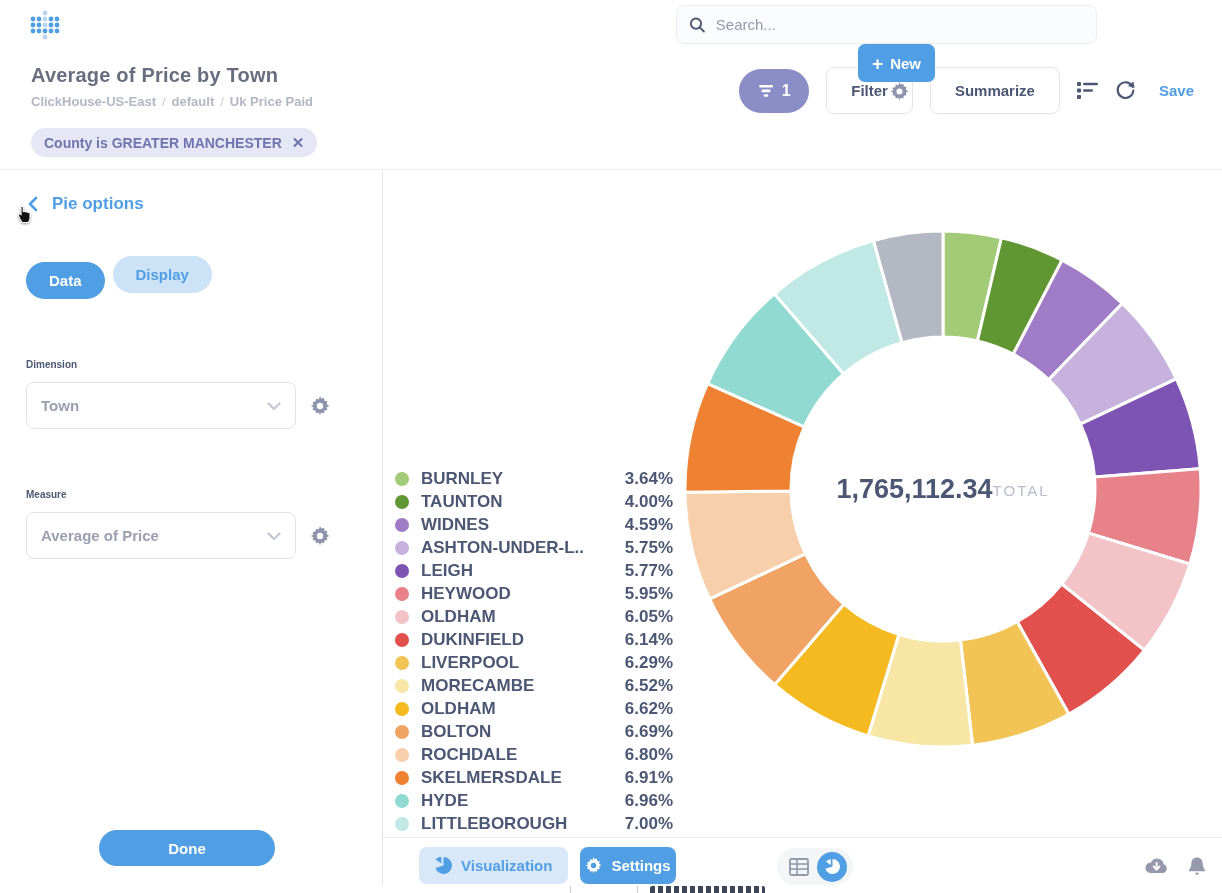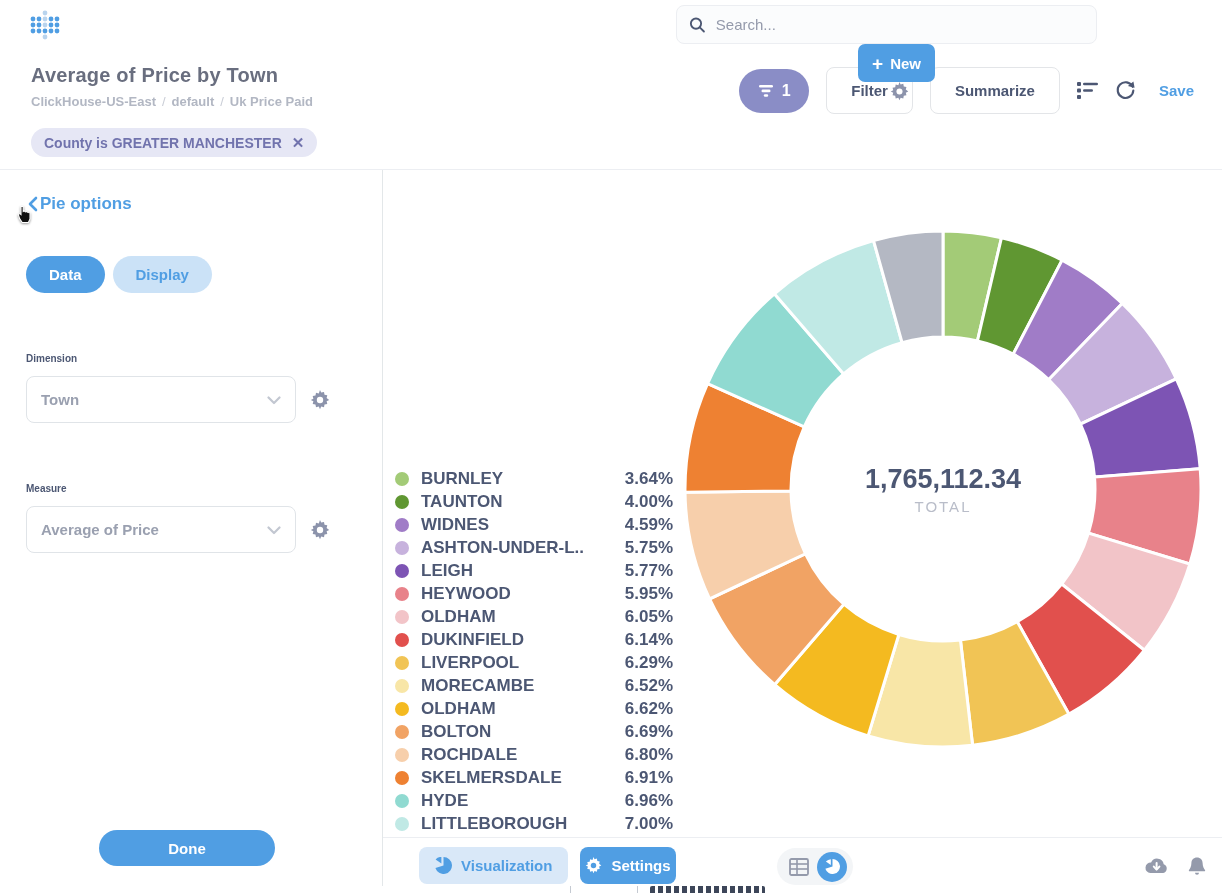--- a/index.html
+++ b/index.html
@@ -38,46 +38,46 @@
 
   
   .chip-row { padding:14px 30px 12px 31px; border-bottom:1px solid #eceef2; }
   .filter-chip { display:inline-flex; align-items:center; gap:10px; background:#e6e7f5; color:#7173ad;
                  border-radius:15px; height:29px; padding:0 13px; font-size:14px; font-weight:bold; cursor:pointer; }
   .filter-chip .x { font-size:15px; line-height:1; cursor:pointer; }
 
   
   .work-area { display:flex; height:716px; }
   .sidebar { width:383px; border-right:1px solid #e3e7e9; position:relative; padding:24px 26px; }
-  .sb-head { display:flex; align-items:center; color:#509ee3; }
+  .sb-head { display:flex; align-items:center; gap:12px; color:#509ee3; }
   .sb-back { background:none; border:none; color:#509ee3; cursor:pointer; padding:0; display:flex; }
   .sb-title { font-size:17px; font-weight:bold; }
   .sb-tabs { margin-top:42px; display:flex; gap:8px; }
   .sb-tab { height:37px; border-radius:19px; border:none; font-family:inherit; font-size:15px; font-weight:bold;
             padding:0 23px; cursor:pointer; }
-  .sb-tab.active { background:#509ee3; color:#fff; }
+  .sb-tab.active { background:#509ee3; color:#fff;margin-top:6px; }
   .sb-tab.inactive { background:#cbe2f7; color:#509ee3; }
   .field-label { margin-top:60px; font-size:10px; font-weight:bold; color:#4c5773; }
   .field-row { margin-top:12px; display:flex; align-items:center; gap:14px; }
   .select { width:270px; height:47px; border:1px solid #e0e4e8; border-radius:8px; display:flex; align-items:center;
             padding:0 14px; color:#9aa0b0; font-size:15px; font-weight:bold; cursor:pointer; background:#fff; }
   .select .chev { margin-left:auto; color:#c2c7d1; }
   .gear-gray { color:#8c93ab; display:flex; cursor:pointer; }
   .done-btn { position:absolute; bottom:20px; left:99px; width:176px; height:36px; background:#509ee3; color:#fff;
               border:none; border-radius:18px; font-size:15px; font-weight:bold; font-family:inherit; cursor:pointer; }
 
   
   .chart-area { flex:1; position:relative; }
   .legend { position:absolute; left:12px; top:297px; width:278px; }
   .legend-row { display:flex; align-items:center; height:23px; cursor:pointer; }
   .legend-dot { width:14px; height:14px; border-radius:50%; flex:0 0 14px; margin-right:12px; }
   .legend-label { font-size:17px; font-weight:bold; color:#4c5773; white-space:nowrap; overflow:hidden; }
   .legend-val { margin-left:auto; font-size:17px; font-weight:bold; color:#4c5773; }
   .donut-wrap { position:absolute; left:300px; top:59px; width:520px; height:520px; }
-  .donut-center { position:absolute; left:0; top:0; width:100%; height:100%; display:flex; flex-direction:column;
+  .donut-center { position:absolute; left:0; top:0; width:100%; height:100%; display:flex; 
                   align-items:center; justify-content:center; pointer-events:none; }
   .donut-total { font-size:27px; font-weight:bold; color:#4c5773; }
   .donut-total-label { font-size:15px; color:#b9bdc9; letter-spacing:2px; margin-top:3px; }
 
   
   .viz-footer { position:absolute; left:383px; right:0; bottom:0; height:56px; border-top:1px solid #eceef2;
                 background:#fff; display:flex; align-items:center; }
   .viz-btn { margin-left:36px; height:37px; border:none; border-radius:8px; background:#d9e8f8; color:#509ee3;
              font-size:15px; font-weight:bold; font-family:inherit; padding:0 16px; display:flex;
              align-items:center; gap:9px; cursor:pointer; }

